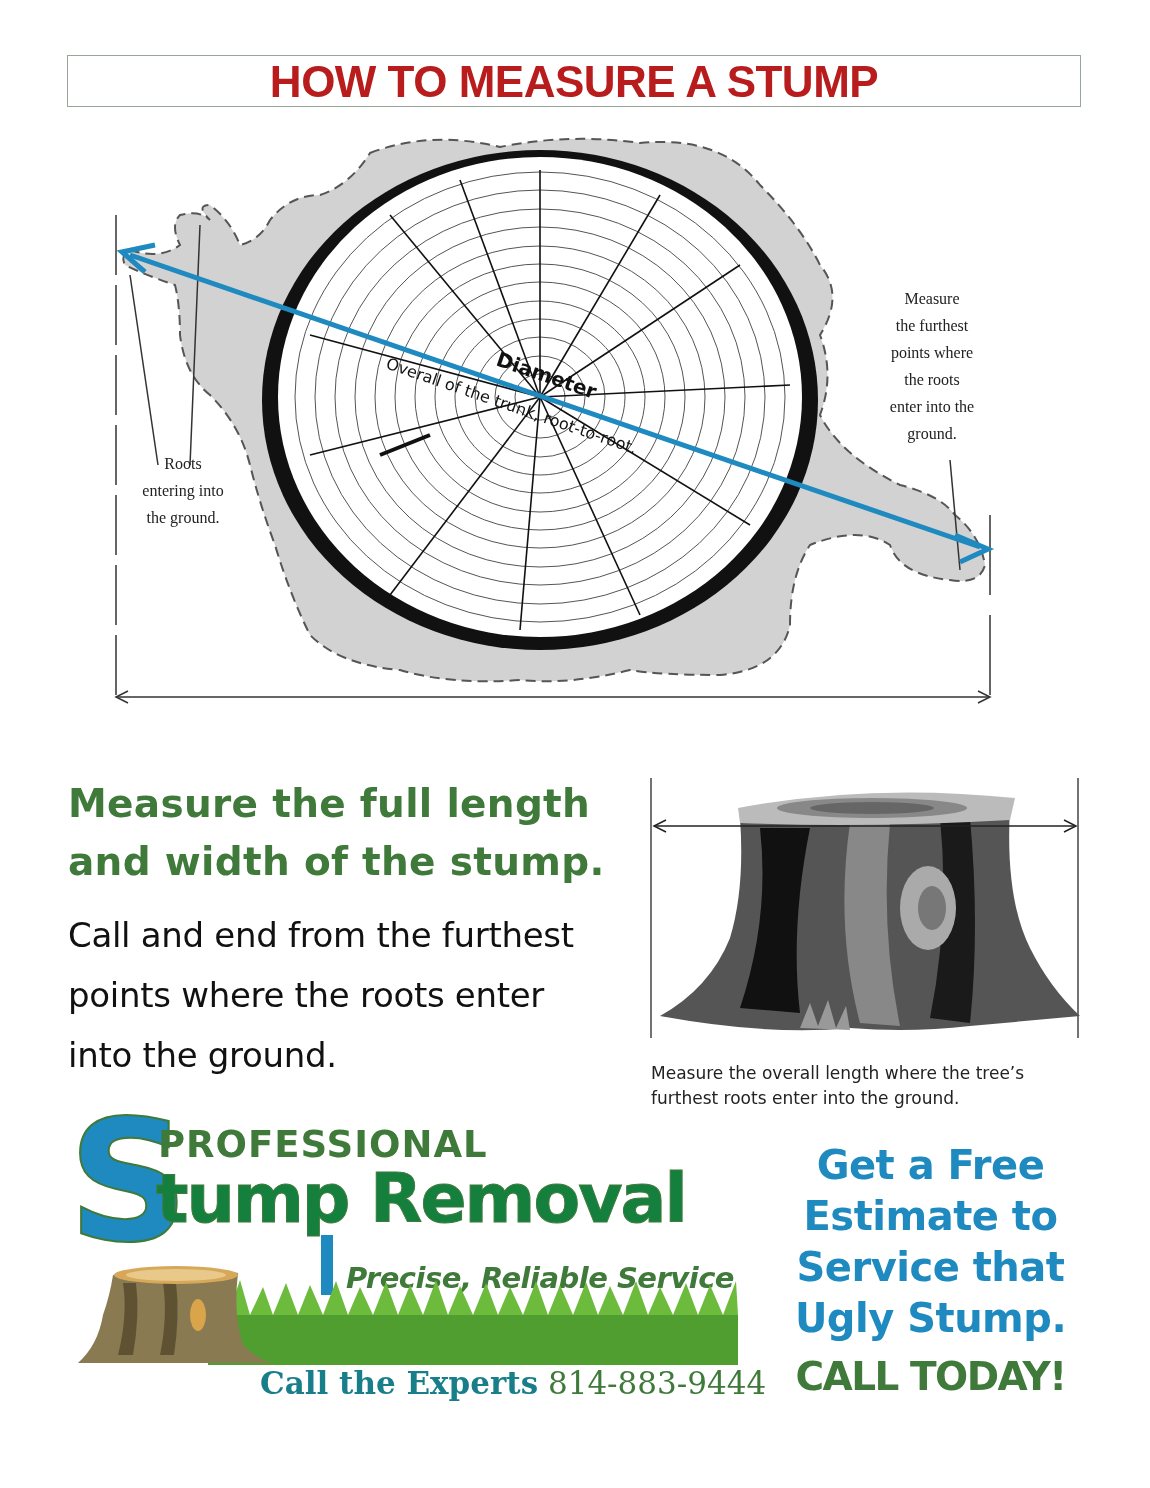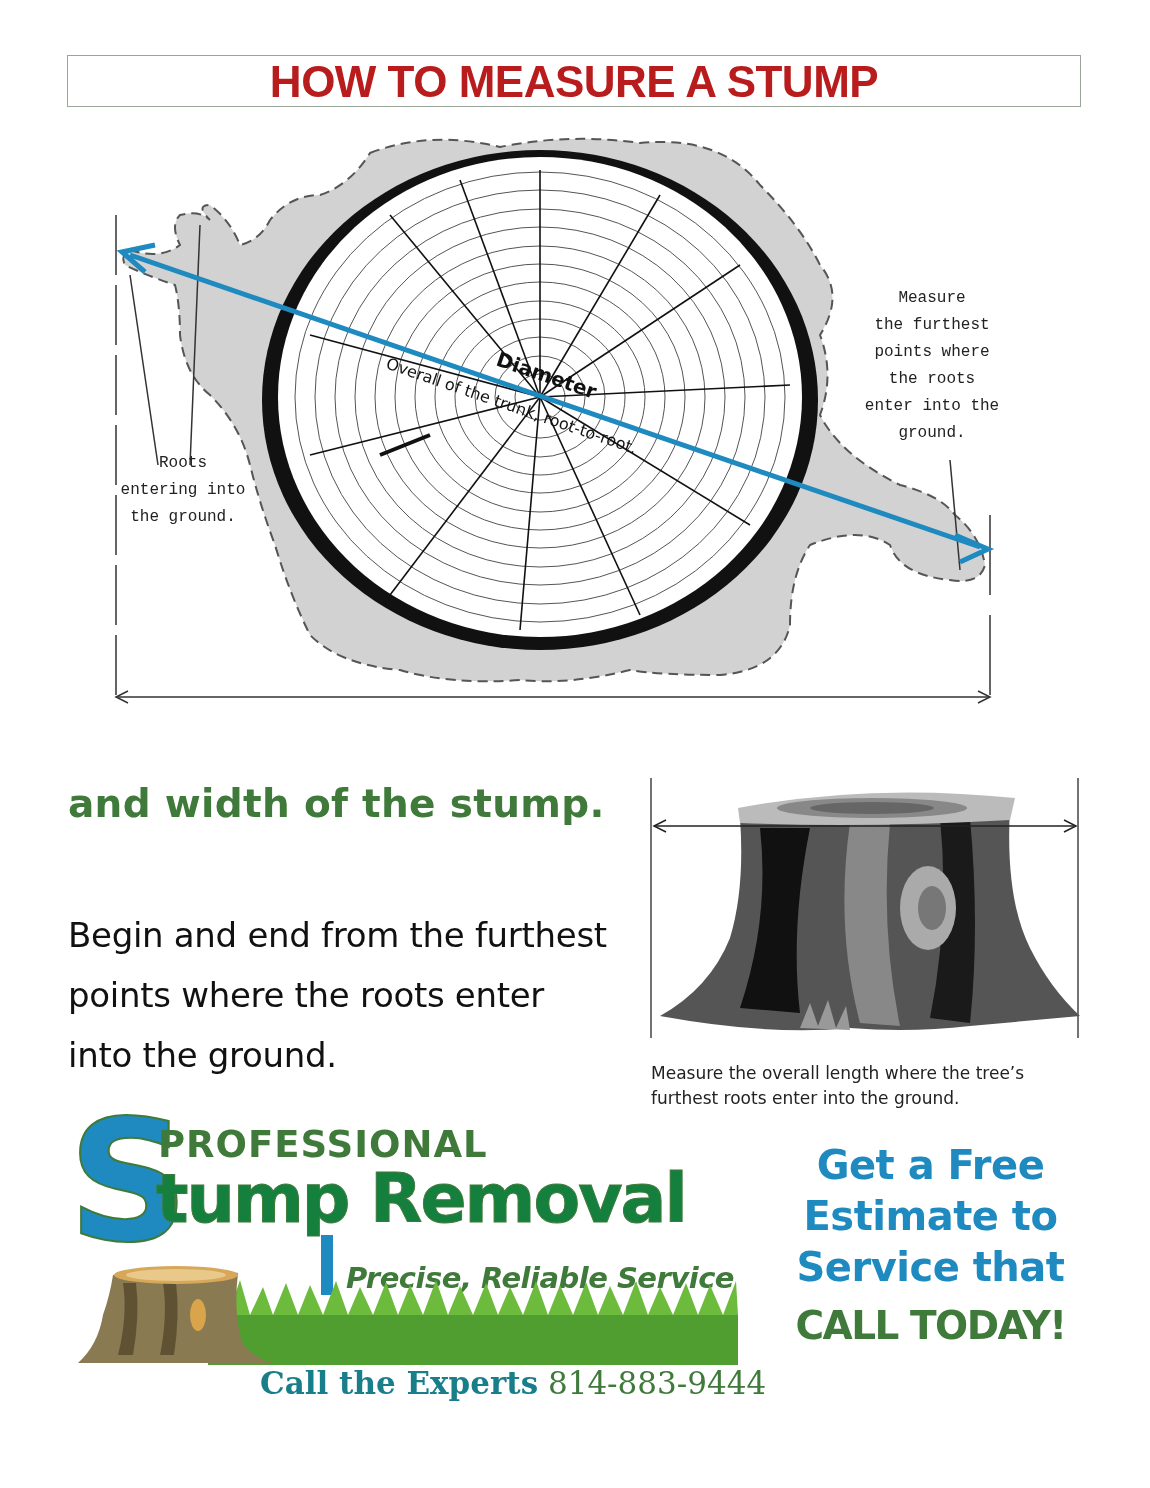--- a/index.html
+++ b/index.html
@@ -6,21 +6,21 @@
   body { width: 1150px; height: 1488px; position: relative; overflow: hidden;
          font-family: "DejaVu Sans", "Liberation Sans", sans-serif; }
 
   .title-box { position: absolute; left: 67px; top: 55px; width: 1014px; height: 52px;
                border: 1px solid #9aa59a; box-sizing: border-box; text-align: center; }
   .title-box h1 { margin: 0; font-size: 44px; line-height: 52px; font-weight: bold;
                   color: #b91c1c; letter-spacing: -0.5px; font-family: "Liberation Sans", sans-serif; }
 
   .diagram { position: absolute; left: 100px; top: 125px; width: 920px; height: 610px; }
   .diagram svg { position: absolute; left: 0; top: 0; }
-  .diag-label { position: absolute; font-family: Liberation Mono, monospace; color: #222;
+  .diag-label { position: absolute; font-family: Liberation Serif, serif; color: #222;
                 text-align: center; font-size: 16px; line-height: 27px; }
   .lbl-roots { left: 18px; top: 325px; width: 130px; }
   .lbl-measure { left: 762px; top: 160px; width: 140px; }
   .lbl-diameter-caption { left: 0; top: 582px; width: 920px; font-size: 20px; line-height: 28px; }
 
   .measure-heading { position: absolute; left: 68px; top: 775px; width: 580px;
                      font-size: 39px; line-height: 58px; font-weight: bold; color: #3f7a3a;
                      font-family: "DejaVu Sans", sans-serif; letter-spacing: 0.3px; }
   .measure-body { position: absolute; left: 68px; top: 905px; width: 580px;
                   font-size: 34px; line-height: 60px; color: #111;
@@ -129,24 +129,25 @@
     <div>Measure</div>
     <div>the furthest</div>
     <div>points where</div>
     <div>the roots</div>
     <div>enter into the</div>
     <div>ground.</div>
   </div>
 </div>
 
 <div class="measure-heading">
+  <div>Measure the full length</div>
   <div>and width of the stump.</div>
 </div>
 <div class="measure-body">
-  <div>Begin and end from the furthest</div>
+  <div>Call and end from the furthest</div>
   <div>points where the roots enter</div>
   <div>into the ground.</div>
 </div>
 
 <div class="stump-fig">
   <svg width="430" height="260" viewBox="0 0 430 260">
     <line x1="1" y1="0" x2="1" y2="260" stroke="#444" stroke-width="1.5"></line>
     <line x1="428" y1="0" x2="428" y2="260" stroke="#444" stroke-width="1.5"></line>
 
     <path d="M 90 40 L 360 30 Q 355 120 380 170 Q 400 210 430 238 L 320 248 Q 260 255 200 250 Q 120 258 10 238 Q 60 210 80 160 Q 95 110 90 40 Z" fill="#555"></path>
@@ -197,14 +198,15 @@
   <div class="logo-call">
     <span class="call-text">Call the Experts</span>
     <span class="call-phone">814-883-9444</span>
   </div>
 </div>
 
 <div class="cta">
   <div class="cta-line">Get a Free</div>
   <div class="cta-line">Estimate to</div>
   <div class="cta-line">Service that</div>
+  <div class="cta-line">Ugly Stump.</div>
   <div class="cta-call">CALL TODAY!</div>
 </div>
 
 </body></html>

